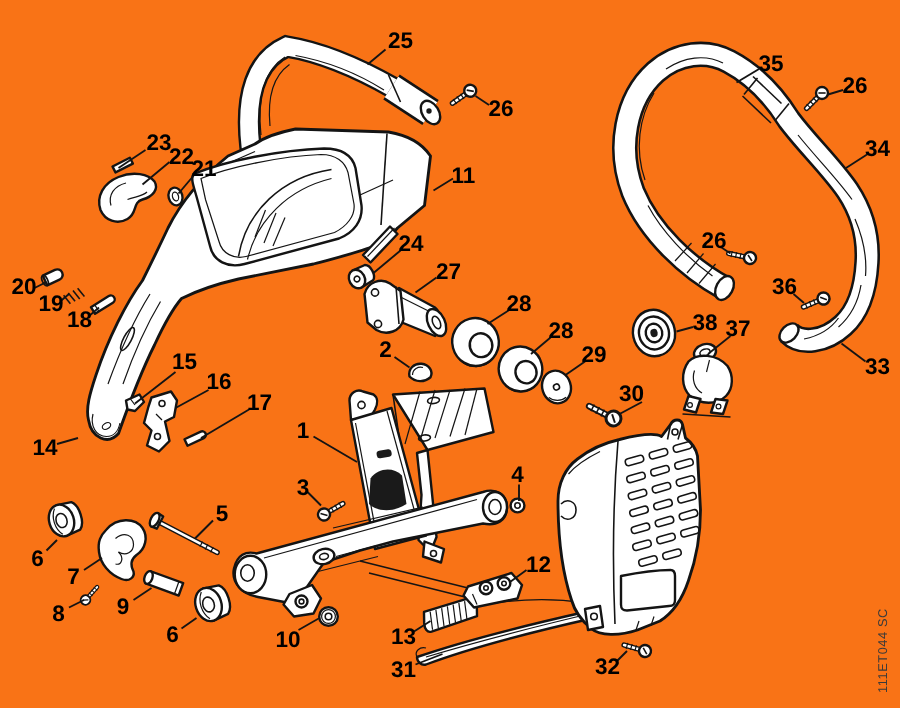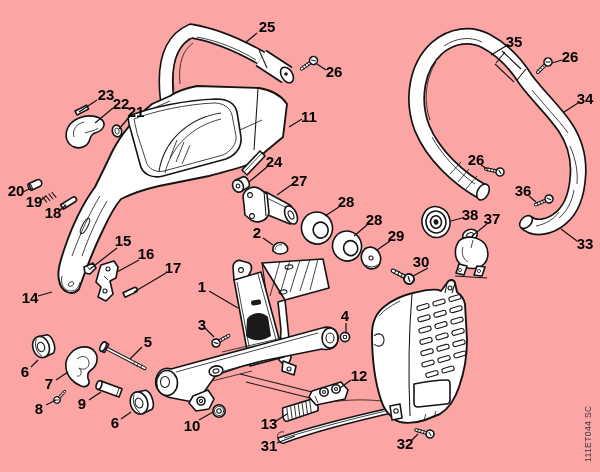--- a/index.html
+++ b/index.html
@@ -1,16 +1,16 @@
 <!DOCTYPE html>
 <html><head>
 <meta charset="utf-8">
 <style>
   html,body{margin:0;padding:0;background:#fff;}
-  .stage{position:relative;width:600px;height:472px;background:#fca5a5;overflow:hidden;
+  .stage{position:relative;width:600px;height:472px;background:#f97316;overflow:hidden;
          font-family:"Liberation Sans",sans-serif;}
   svg{position:absolute;left:0;top:0;}
   .ol{fill:#fff;stroke:#141414;stroke-width:1.6;stroke-linejoin:round;}
   .olx{fill:#fff;stroke:#141414;stroke-width:1.9;stroke-linejoin:round;}
   .th{fill:none;stroke:#141414;stroke-width:1.05;stroke-linejoin:round;}
   .thn{fill:none;stroke:#141414;stroke-width:0.8;}
   .dk{fill:#1a1a1a;stroke:none;}
   .ld{stroke:#141414;stroke-width:1.25;}
   .lb{font-family:"Liberation Sans",sans-serif;font-size:15px;font-weight:bold;fill:#000;}
   .code{font-family:"Liberation Sans",sans-serif;font-size:8.5px;fill:#3a3a3a;letter-spacing:.4px;}

